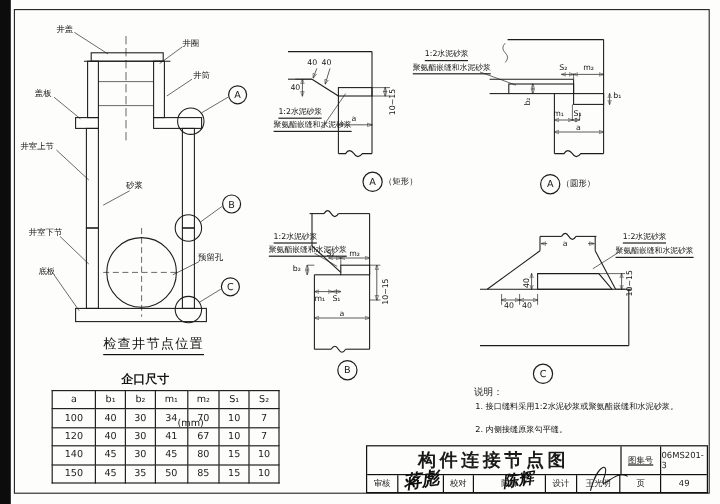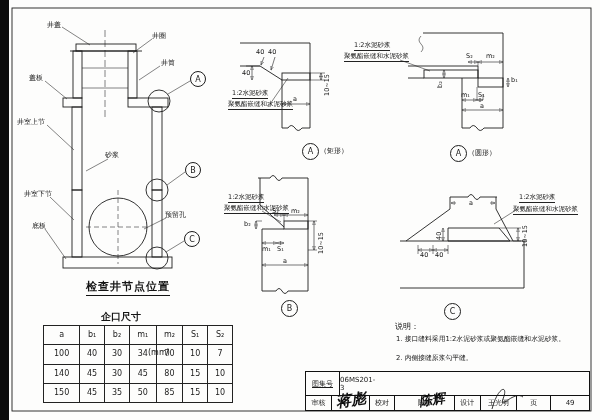--- a/index.html
+++ b/index.html
@@ -9,21 +9,21 @@
   svg.lw{position:absolute;left:0;top:0;}
   svg.lw line,svg.lw path,svg.lw rect,svg.lw circle,svg.lw polygon{stroke:#1d1d1d;fill:none;stroke-width:0.9;}
   svg.lw .thin{stroke-width:0.55;}
   svg.lw .cl{stroke-width:0.55;stroke-dasharray:7 3;}
   svg.lw .dash{stroke-width:0.55;stroke-dasharray:5 3;}
   svg.lw .dimln{stroke-width:0.6;}
   .t{position:absolute;font-size:7px;line-height:1.15;white-space:nowrap;color:#151515;}
   .dm{font-size:6.5px;}
   .rot{transform:rotate(-90deg);transform-origin:0 0;}
   .mat{border-bottom:0.8px solid #222;padding-bottom:0.5px;}
-  .cap{font-weight:bold;font-size:11px;border-bottom:1.6px solid #111;padding-bottom:1px;letter-spacing:1px;}
+  .cap{font-weight:normal;font-size:11px;border-bottom:1.6px solid #111;padding-bottom:1px;letter-spacing:1px;}
   .bub{position:absolute;border:0.9px solid #1d1d1d;border-radius:50%;display:flex;
        align-items:center;justify-content:center;font-size:8px;background:transparent;}
   .bub.small{width:14px;height:14px;}
   .bub.med{width:15px;height:15px;}
   .tbl{position:absolute;left:43px;top:325px;width:190px;height:78px;border-collapse:collapse;}
   .tbl td,.tbl th{border:1px solid #222;font-size:8px;font-weight:normal;text-align:center;padding:0;line-height:1;}
   .tblttl{font-weight:bold;font-size:10px;}
   .tblunit{font-size:8px;margin-top:35px;}
   .notes{font-size:6.8px;}
   .tb{position:absolute;left:305px;top:371px;width:285px;height:40px;border:1.6px solid #111;
@@ -240,20 +240,29 @@
       <tr>
         <td>100</td>
         <td>40</td>
         <td>30</td>
         <td>34</td>
         <td>70</td>
         <td>10</td>
         <td>7</td>
       </tr>
       <tr>
+        <td>120</td>
+        <td>40</td>
+        <td>30</td>
+        <td>41</td>
+        <td>67</td>
+        <td>10</td>
+        <td>7</td>
+      </tr>
+      <tr>
         <td>140</td>
         <td>45</td>
         <td>30</td>
         <td>45</td>
         <td>80</td>
         <td>15</td>
         <td>10</td>
       </tr>
       <tr>
         <td>150</td>
@@ -316,20 +325,21 @@
   <div class="bub med" style="left:444px;top:303px">
       <span>C</span>
     </div>
 
   <span class="t lab8" style="left:395px;top:322px">说明：</span>
   <span class="t notes" style="left:396px;top:336px">1. 接口缝料采用1:2水泥砂浆或聚氨酯嵌缝和水泥砂浆。</span>
   <span class="t notes" style="left:396px;top:355px">2. 内侧接缝原浆勾平缝。</span>
 
   <div class="tb">
     <div class="tbrow" style="height:23px;border-bottom:1px solid #111;">
+      <div class="tbcell tbtitle" style="width:213px;">构件连接节点图</div>
       <div class="tbcell lab7" style="width:34px;text-decoration:underline;">图集号</div>
       <div class="tbcell lab7" style="width:38px;border-right:none;">06MS201-3</div>
     </div>
     <div class="tbrow" style="height:14px;flex:1;justify-content:center;">
       <div class="tbcell lab7" style="width:26px;">审核</div>
       <div class="tbcell" style="width:38px;"></div>
       <div class="tbcell lab7" style="width:26px;">校对</div>
       <div class="tbcell lab7" style="width:60px;">陈辉</div>
       <div class="tbcell lab7" style="width:26px;">设计</div>
       <div class="tbcell lab7" style="width:37px;">王光明</div>

